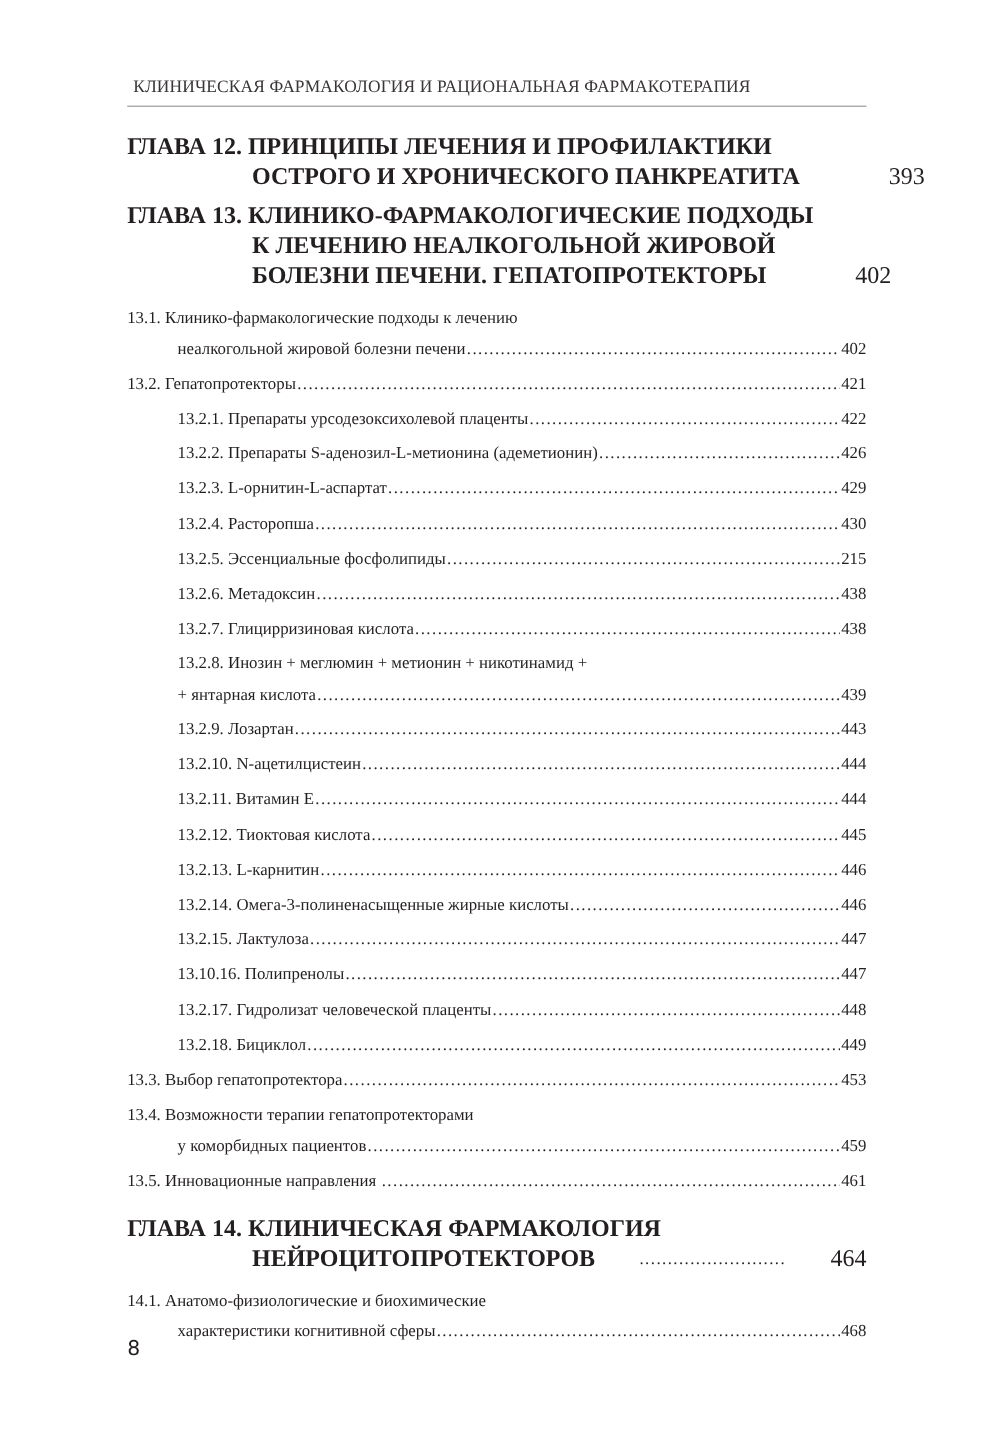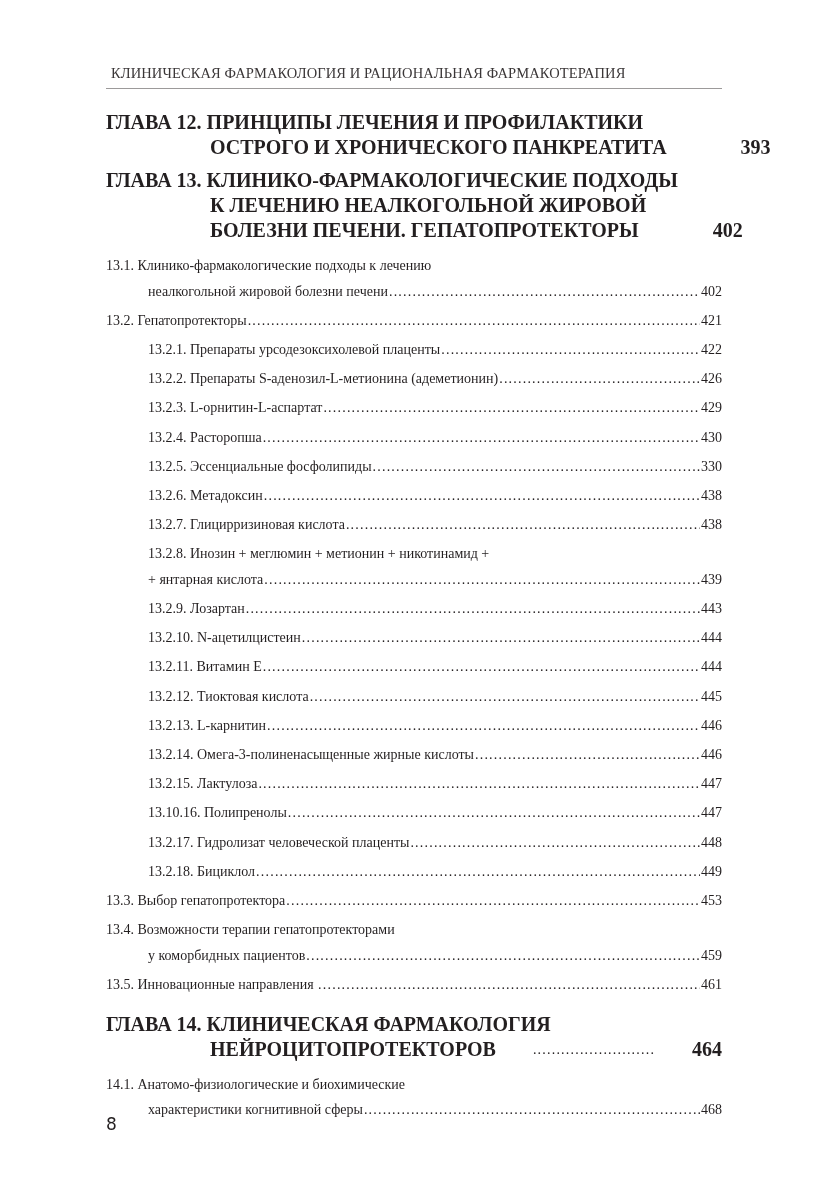--- a/index.html
+++ b/index.html
@@ -10,21 +10,21 @@
   .head-rule { position: absolute; left: 106px; top: 88px; width: 616px; height: 1px; background: #9c9a9a; }
   .toc { position: absolute; left: 106px; top: 110px; width: 616px; }
   .entry { position: relative; font-size: 14px; line-height: 25.6px; }
   .line { display: flex; align-items: flex-start; white-space: nowrap; }
   .line .txt { flex: 0 0 auto; }
   .line .dots { flex: 1 1 auto; overflow: hidden; margin: 0 1px; letter-spacing: 1.2px; font-size: 14px; }
   .line .dots::before { content: "..................................................................................................................................................................................................................................................................................................."; }
   .line .pg { flex: 0 0 auto; }
   .chapter { font-weight: bold; font-size: 20px; line-height: 25px; margin-bottom: 10px; }
   .chapter .cont { padding-left: 104px; gap: 36px; }
-  .chapter .pg { font-weight: bold; }
+  .chapter .pg { font-weight: normal; }
   .chapter .dots { font-weight: normal; }
   .chapter.ch12 { margin-bottom: 8px; }
   .chapter.ch13 { margin-bottom: 10px; }
   .chapter.ch14 { margin-top: 14px; margin-bottom: 10px; }
   .lvl1 .cont { padding-left: 42px; }
   .lvl2 { padding-left: 42px; }
   .lvl2 .cont { padding-left: 0; }
   .lvl1, .lvl2 { margin-bottom: 3.6px; }
   .folio { position: absolute; left: 106px; top: 1114px; font-family: "DejaVu Sans", "Liberation Sans", sans-serif;
            font-size: 17px; color: #231f20; }
@@ -106,21 +106,21 @@
     <div class="line">
         <span class="txt"><span>13.2.4.</span> <span>Расторопша</span></span>
         <span class="dots"></span>
         <span class="pg">430</span>
       </div>
   </div>
   <div class="entry lvl2">
     <div class="line">
         <span class="txt"><span>13.2.5.</span> <span>Эссенциальные фосфолипиды</span></span>
         <span class="dots"></span>
-        <span class="pg">330</span>
+        <span class="pg">215</span>
       </div>
   </div>
   <div class="entry lvl2">
     <div class="line">
         <span class="txt"><span>13.2.6.</span> <span>Метадоксин</span></span>
         <span class="dots"></span>
         <span class="pg">438</span>
       </div>
   </div>
   <div class="entry lvl2">

